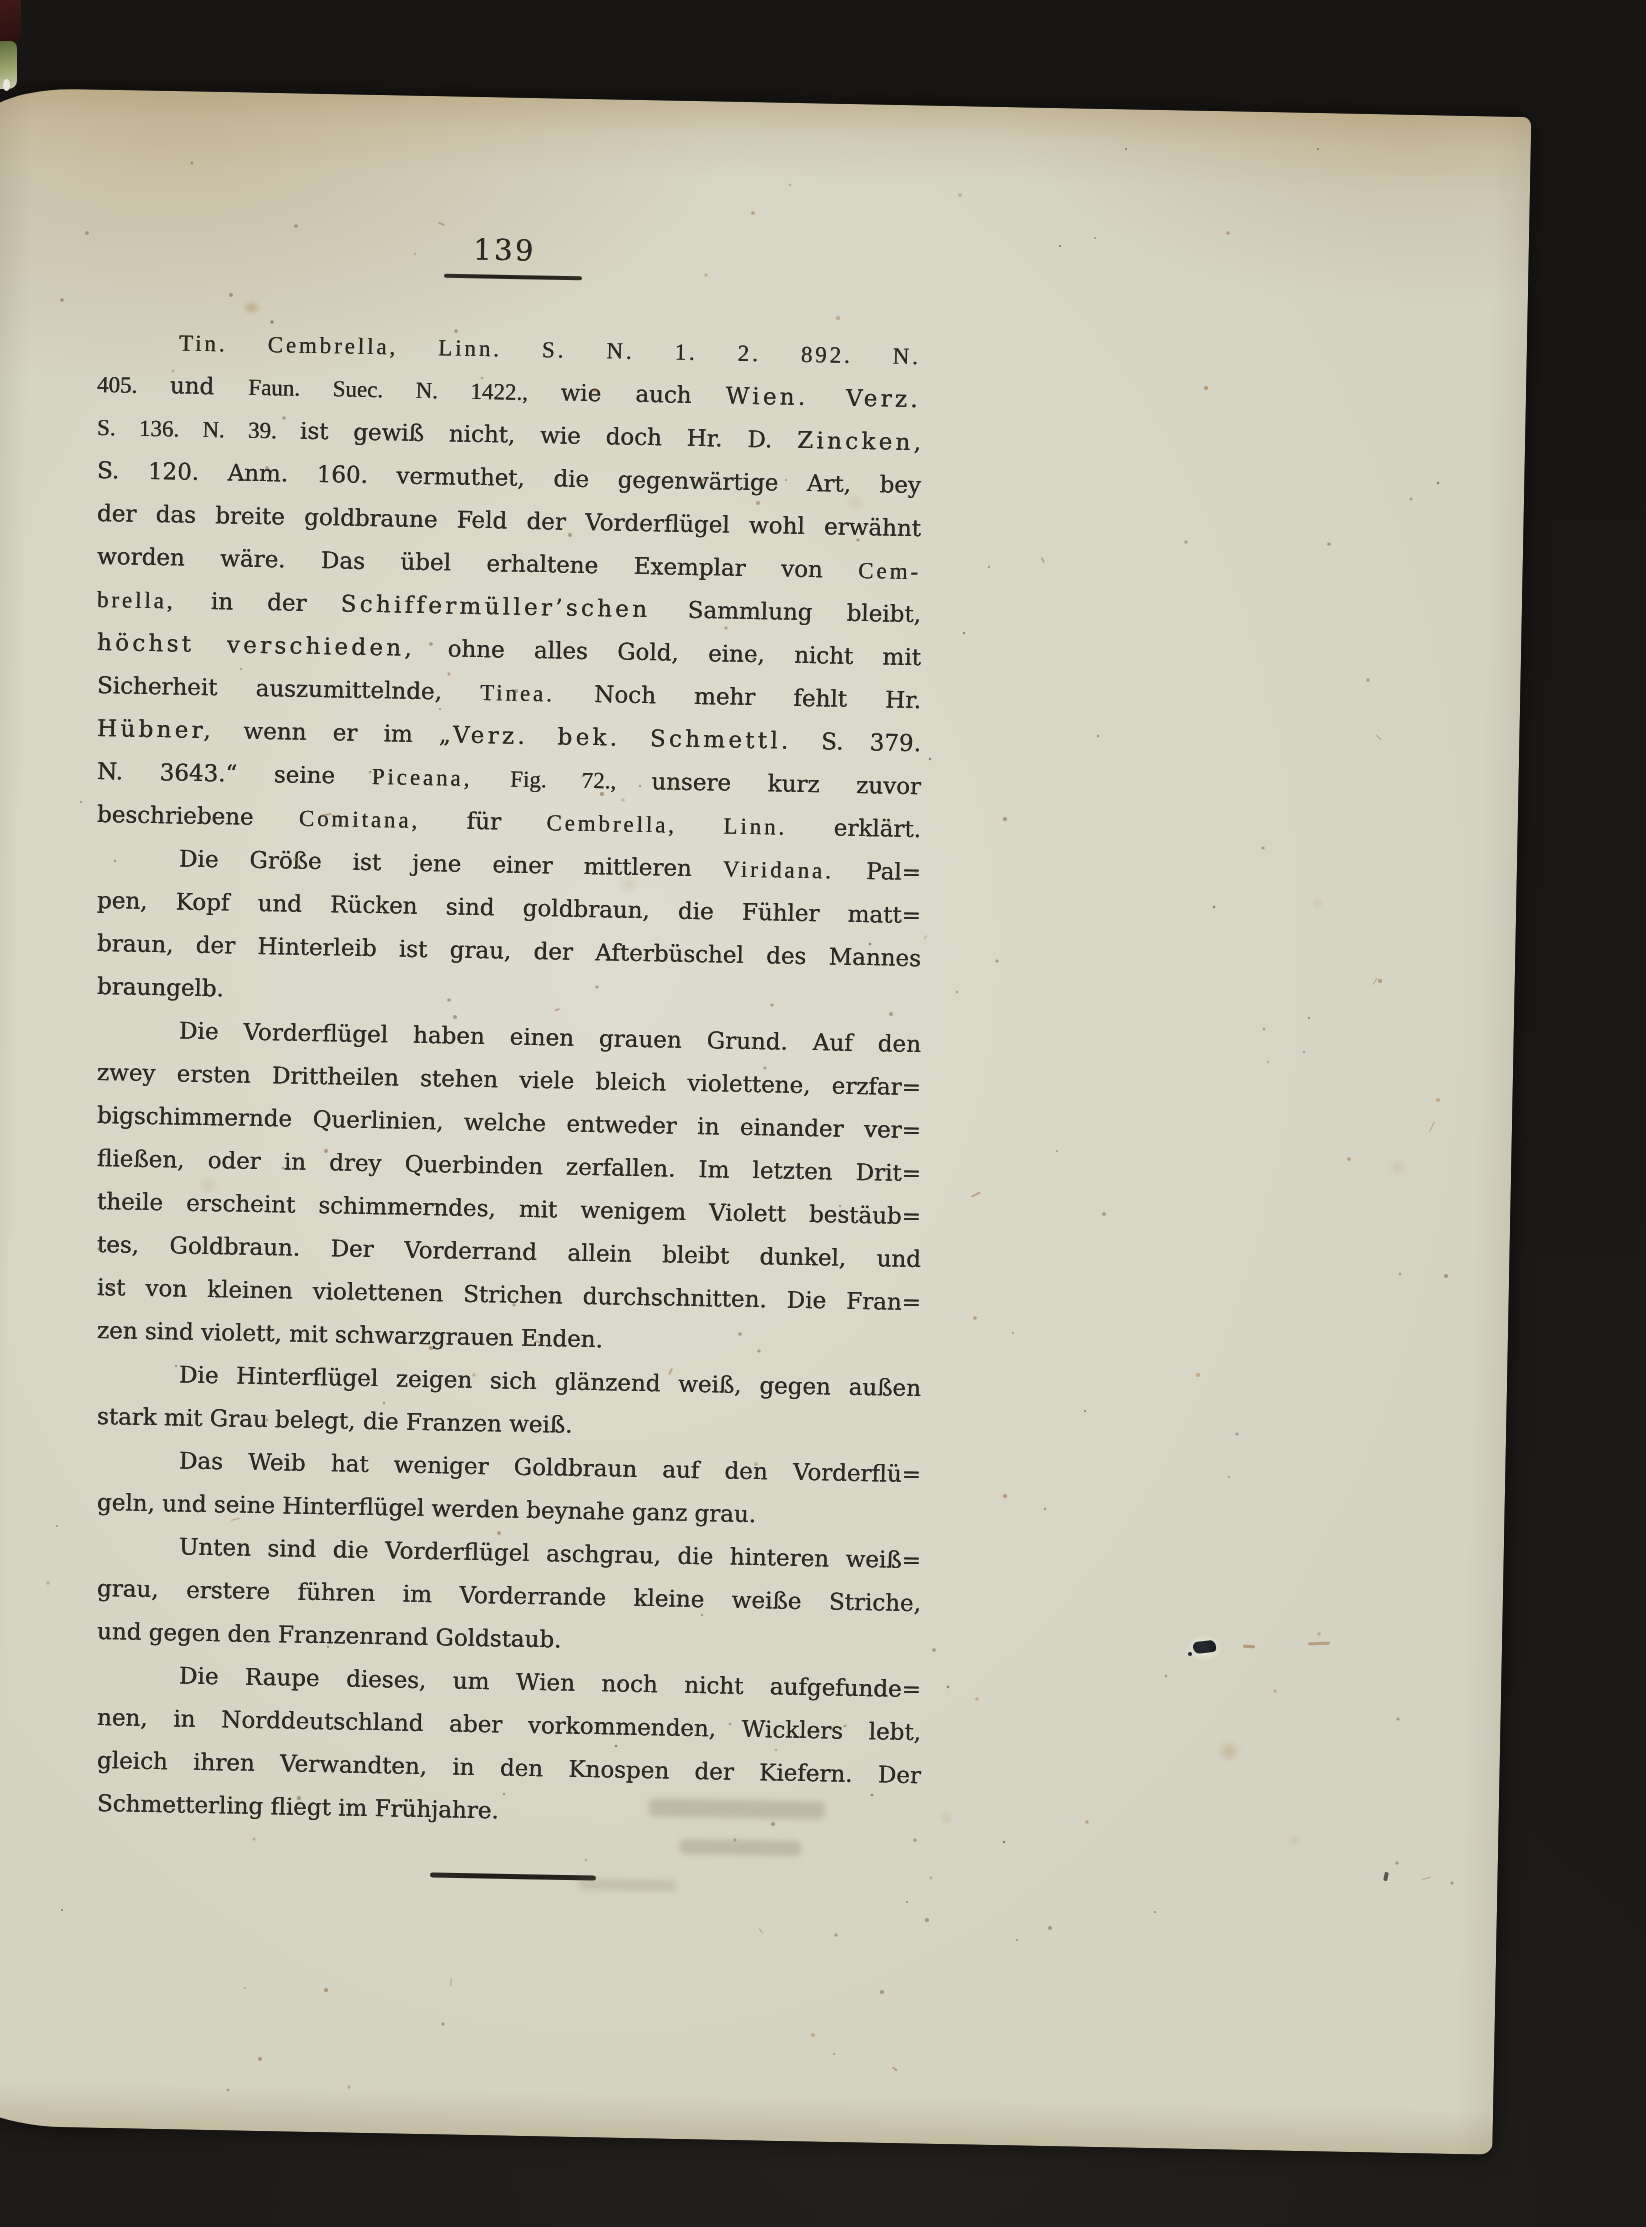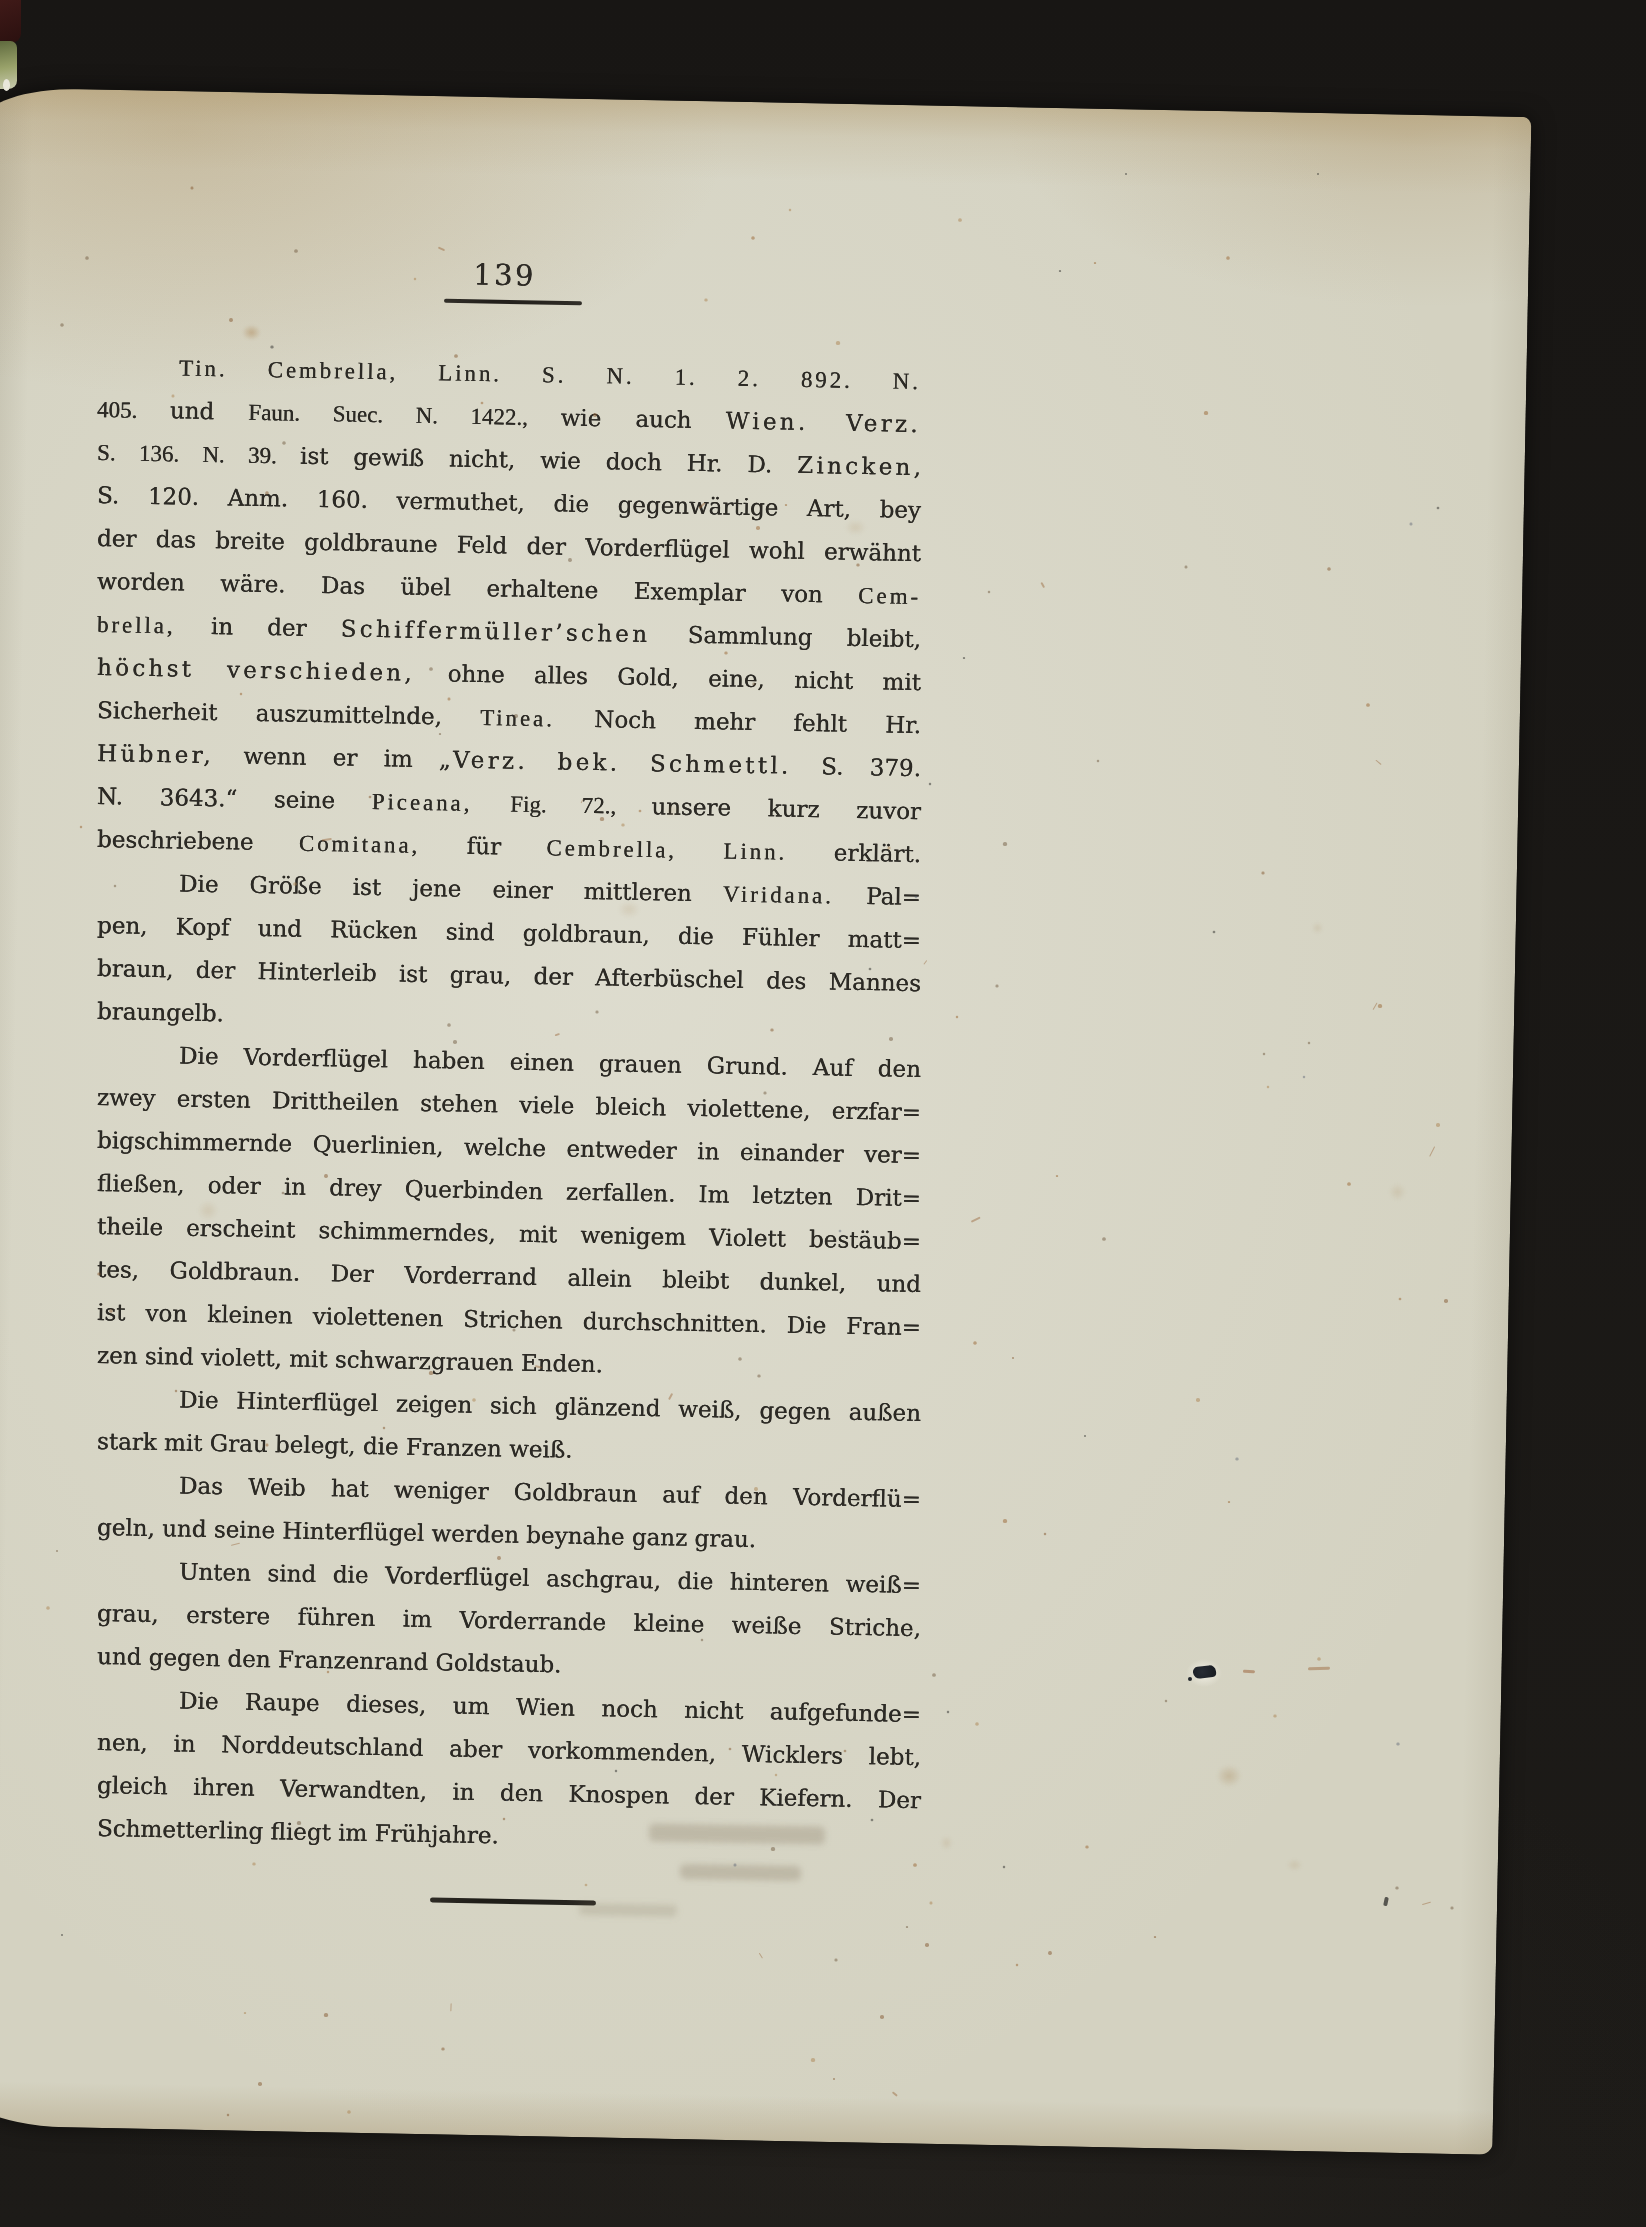--- a/index.html
+++ b/index.html
@@ -14,21 +14,21 @@
     background:
       linear-gradient(180deg, rgba(167,138,86,0.40) 0px, rgba(167,138,86,0.14) 33px, rgba(167,138,86,0) 78px),
       linear-gradient(0deg, rgba(150,125,80,0.28) 0px, rgba(150,125,80,0) 45px),
       linear-gradient(90deg, rgba(104,95,70,0.22) 0px, rgba(104,95,70,0) 53px),
       linear-gradient(270deg, rgba(120,108,80,0.12) 0px, rgba(120,108,80,0) 37px),
       radial-gradient(779px 377px at 13% 2%, rgba(165,132,80,0.30), transparent 70%),
       radial-gradient(574px 246px at 92% 1%, rgba(160,128,78,0.22), transparent 70%),
       radial-gradient(1230px 1558px at 42% 42%, rgba(229,228,217,0.55), transparent 78%),
       #d4d2c1;
     box-shadow:0 0 21px rgba(0,0,0,0.55);}
-  #content{position:absolute;inset:0;margin-top:25px;}
+  #content{position:absolute;inset:0;}
   .pagenum{position:absolute;left:443px;top:233px;width:123px;text-align:center;
     font-family:"DejaVu Serif",serif;font-size:29px;letter-spacing:2.5px;color:#2d2a25;
     transform:rotate(1deg);text-shadow:0.3px 0 0 currentColor;}
   .pagenum-rule{position:absolute;left:444px;top:275px;width:138px;height:4.1px;
     background:linear-gradient(90deg,#322f29,#221f1b 35%,#27241f 70%,#322f29);
     border-radius:2.5px;transform:rotate(1.05deg);}
   #text-block{position:absolute;left:97px;top:320px;width:824px;color:#2c2a25;}
   .line{height:43px;line-height:43px;font-family:"DejaVu Serif",serif;font-size:23px;
     text-align:justify;text-align-last:justify;
     transform:rotate(1.05deg);transform-origin:0 50%;

